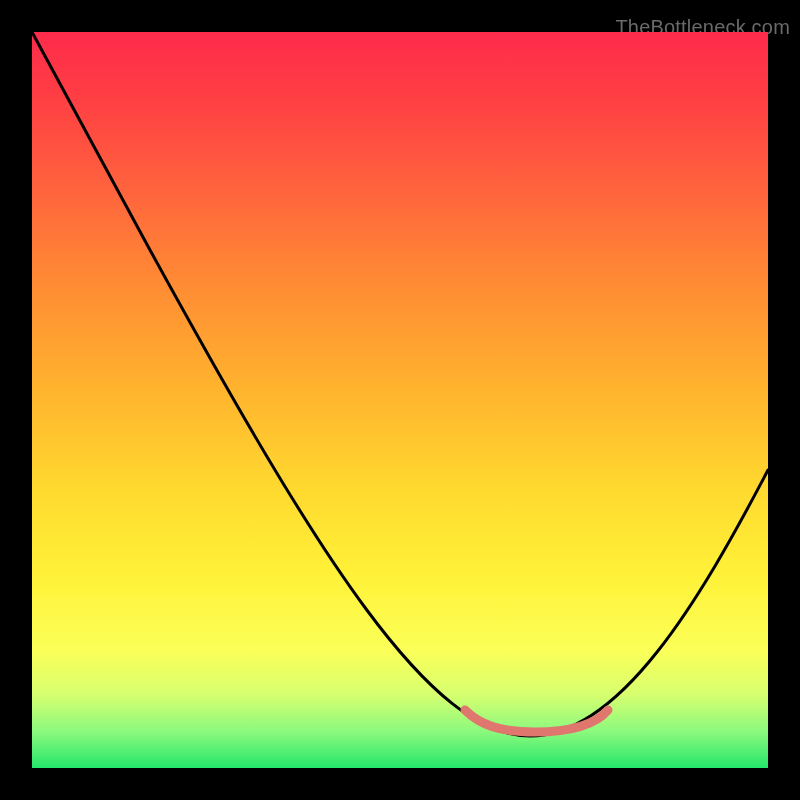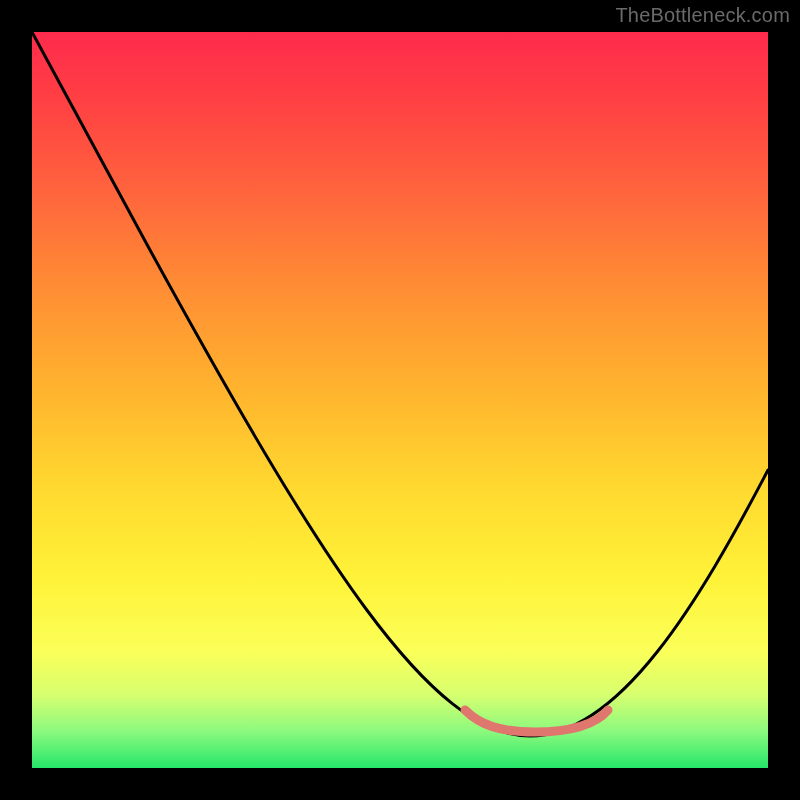--- a/index.html
+++ b/index.html
@@ -14,21 +14,21 @@
   .frame {
     position: absolute;
     left: 0;
     top: 0;
     width: 800px;
     height: 800px;
     background: #000;
   }
   .watermark {
     position: absolute;
-    top: 4px;
+    top: 16px;
     right: 10px;
     color: #6a6a6a;
     font-size: 20px;
     font-weight: 500;
     letter-spacing: 0.2px;
     user-select: none;
   }
   .plot {
     position: absolute;
     left: 32px;

